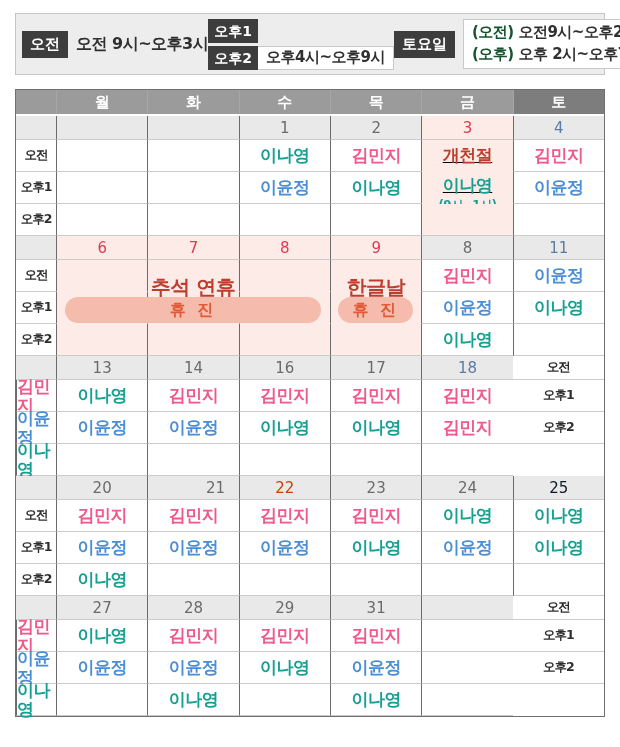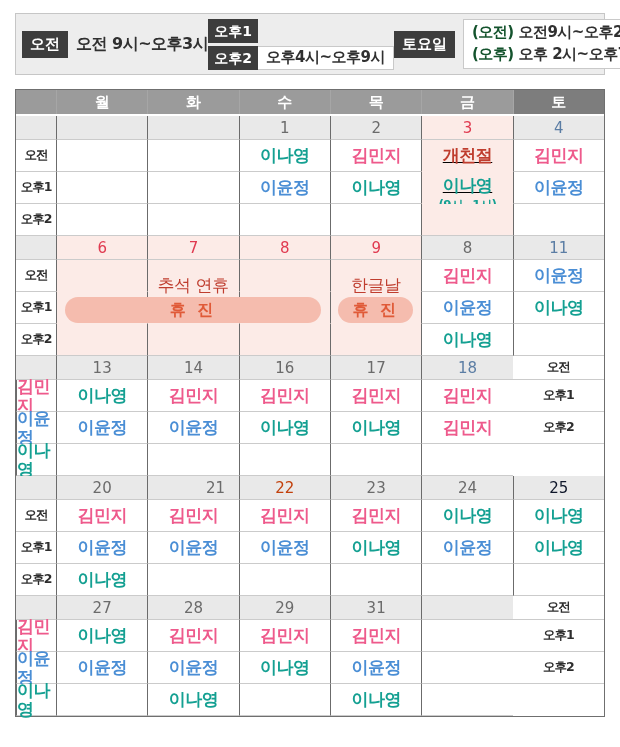--- a/index.html
+++ b/index.html
@@ -74,21 +74,21 @@
     background:#ffffff;font-size:12.5px;font-weight:600;color:#2d2d2d;
     letter-spacing:-1px;
   }
   .holcol{background:#fcebe7;}
   .daycell.holcol{border-bottom-color:transparent;text-decoration:underline;}
   .daycell.holcol.rlast{border-bottom-color:var(--hline);}
   .doctor{font-size:17px;font-weight:700;letter-spacing:-0.5px;line-height:1.1;}
   .has-sub{flex-direction:column;justify-content:flex-start;padding-top:4px;}
   .sub-time{font-size:12px;font-weight:700;letter-spacing:-0.5px;margin-top:2px;}
   .holiday-title{
-    position:absolute;text-align:center;font-size:17px;font-weight:400;
+    position:absolute;text-align:center;font-size:20px;font-weight:700;
     letter-spacing:-0.5px;pointer-events:none;
   }
   .closed-pill{
     position:absolute;border-radius:14px;
     display:flex;align-items:center;justify-content:center;
     font-size:16px;font-weight:800;letter-spacing:3px;pointer-events:none;
   }
 </style>
 </head>
 <body>

